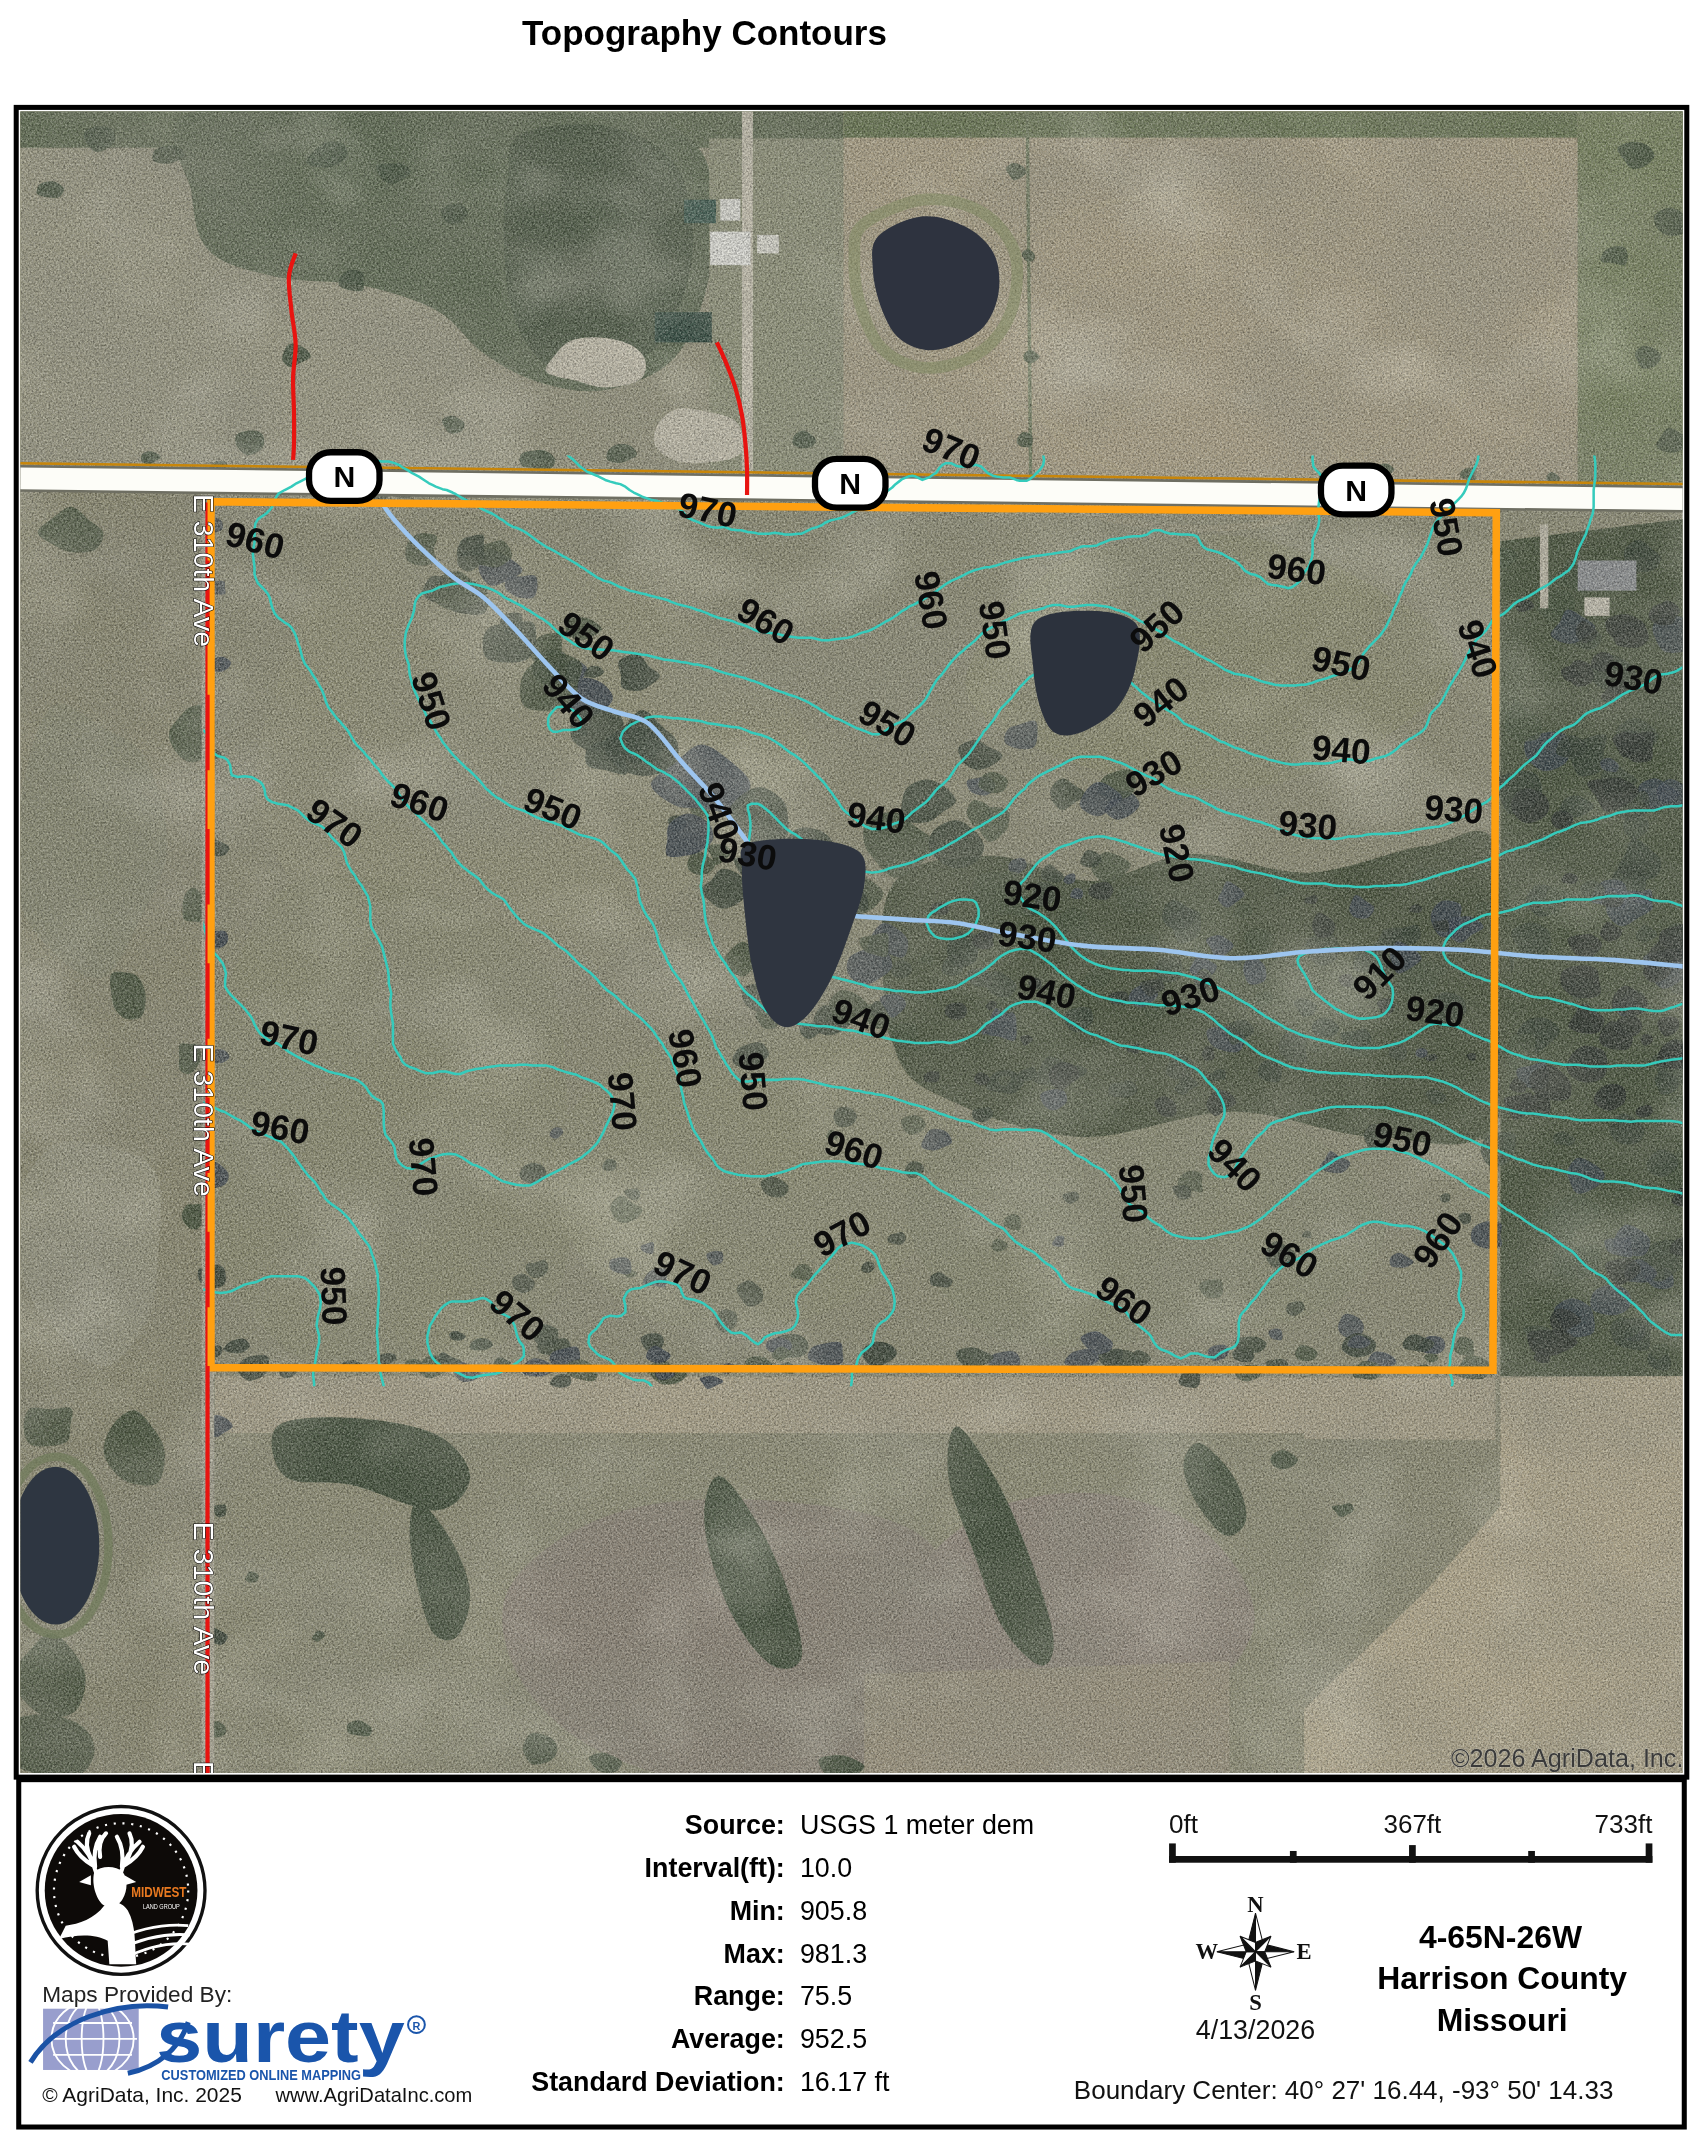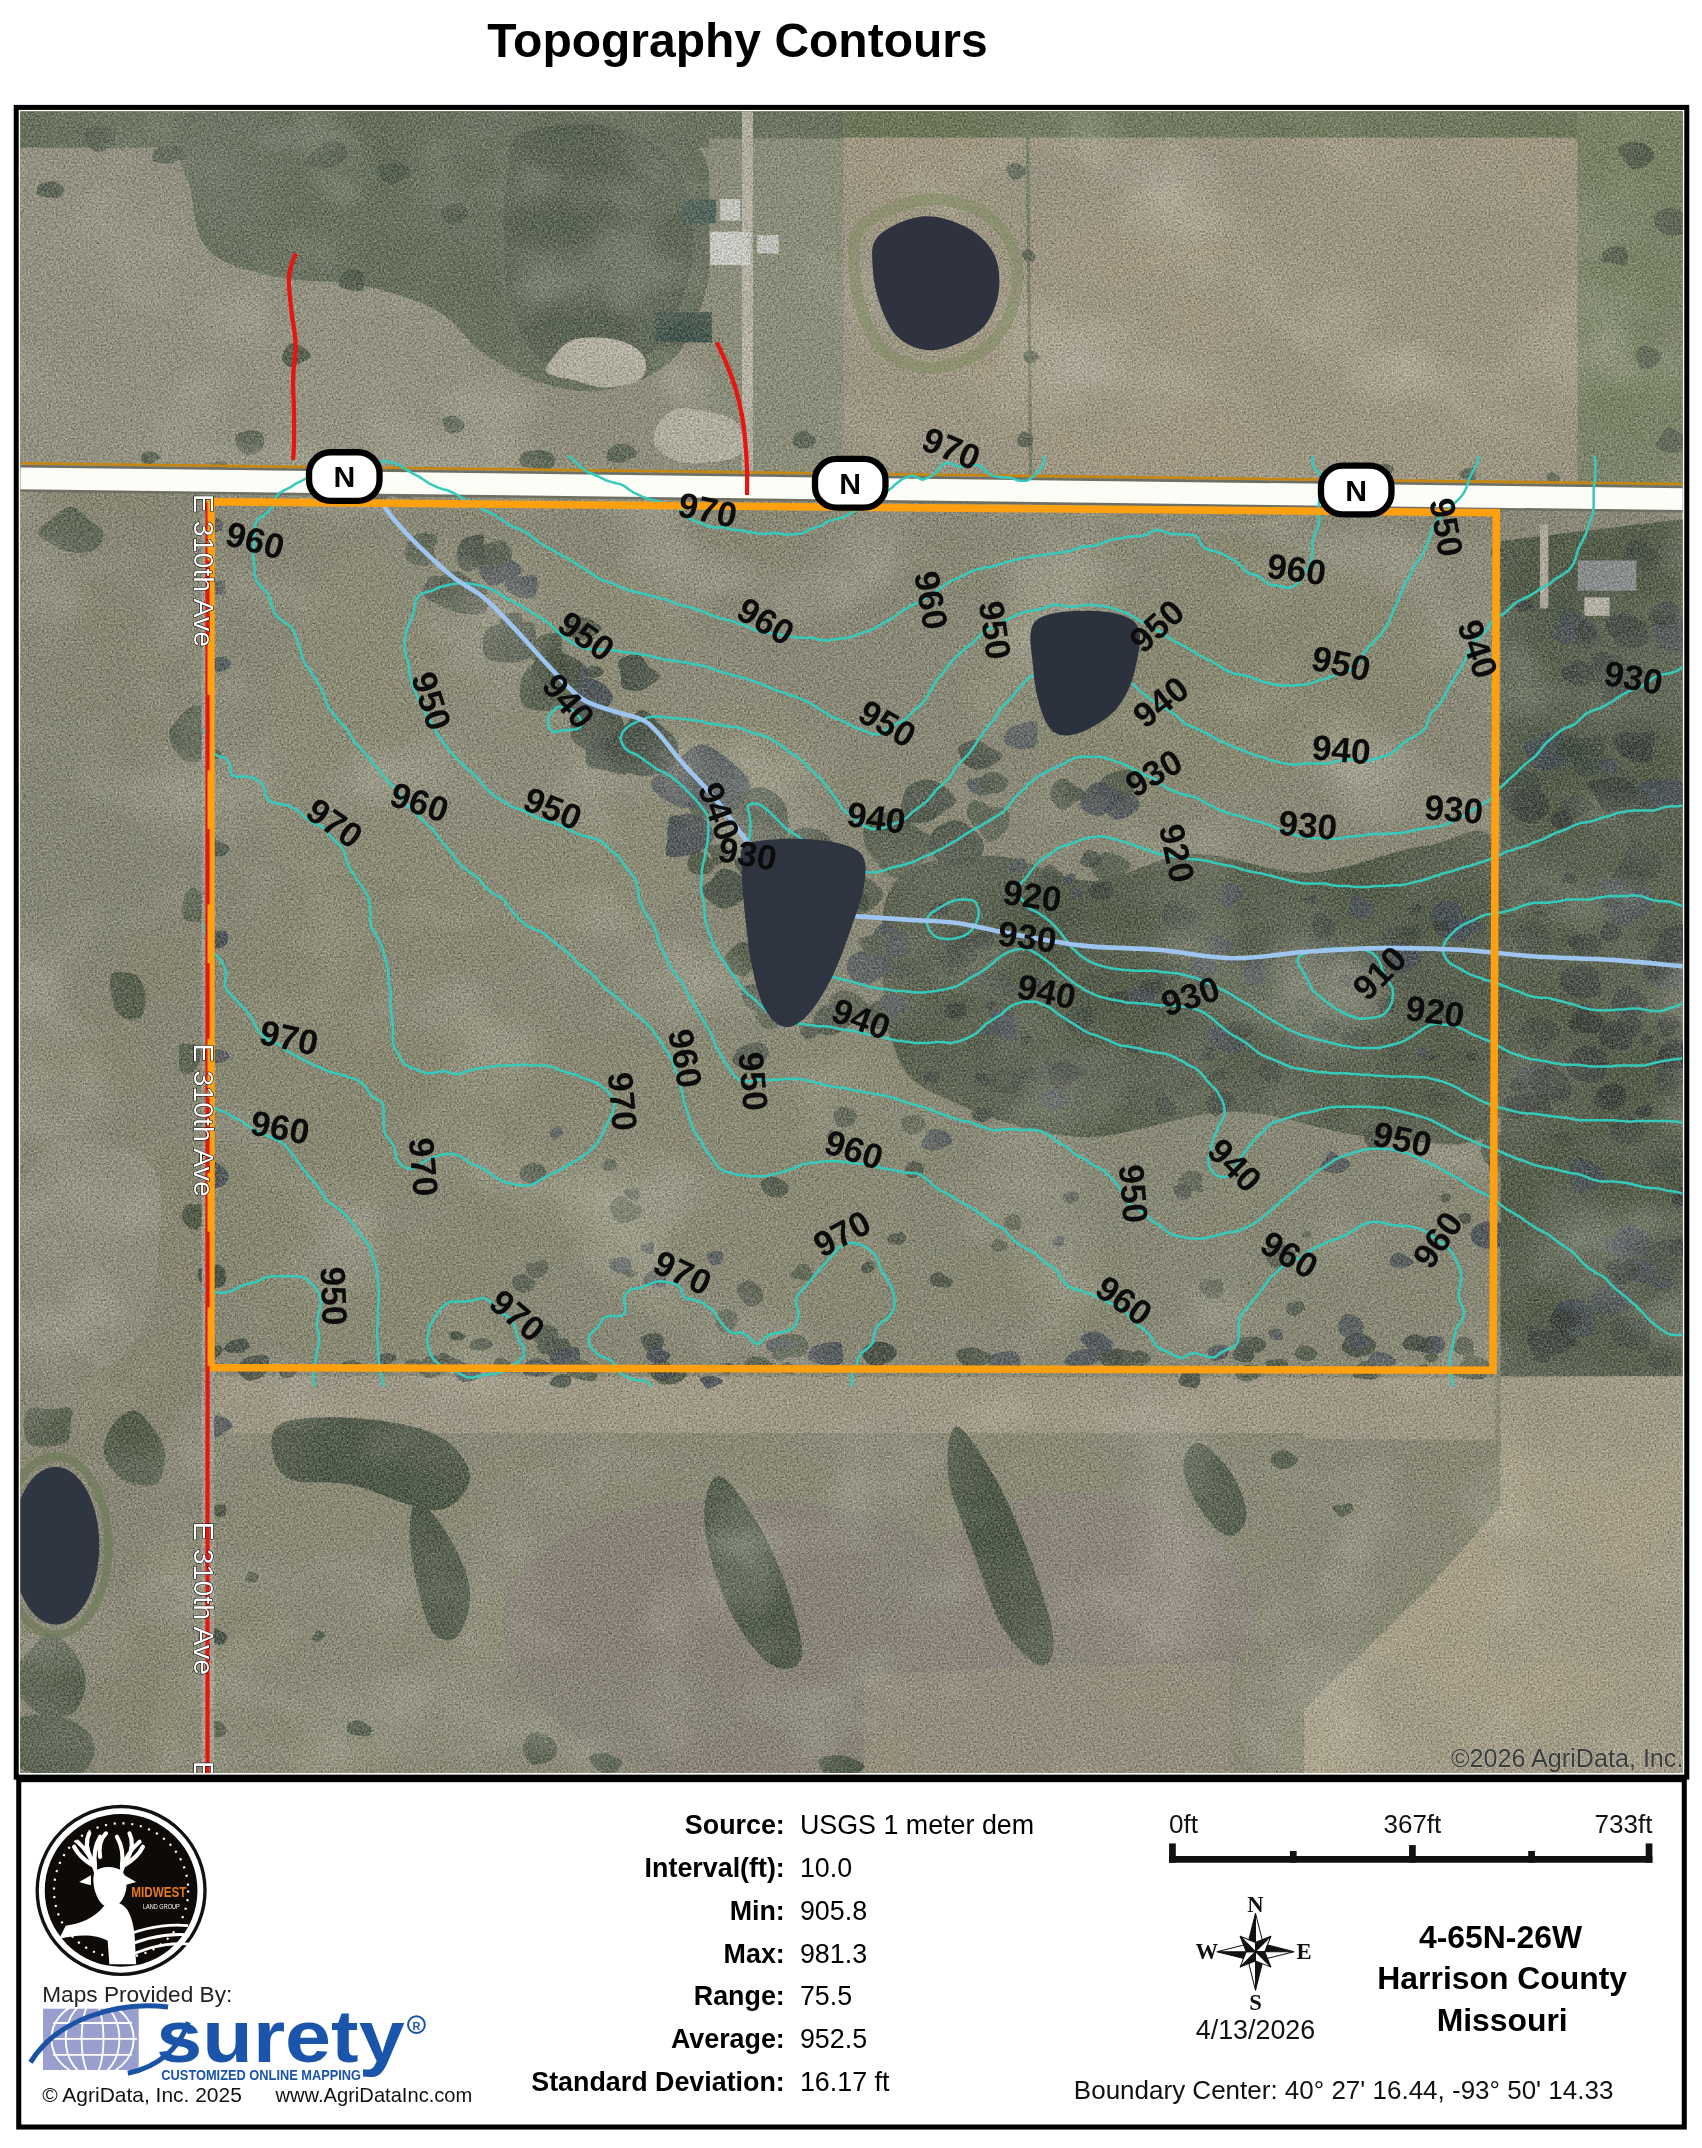--- a/index.html
+++ b/index.html
@@ -1,15 +1,15 @@
 <!DOCTYPE html>
 <html style="font-size:13.4px"><head><meta charset="utf-8">
 <style>
 html,body{margin:0;padding:0;width:1703px;height:2148px;background:#ffffff;font-family:"Liberation Sans",sans-serif;}
-#title{position:absolute;left:0;top:12.6px;width:1409px;text-align:center;font-size:48px;font-weight:bold;color:#000;padding-left:33px;}
+#title{position:absolute;left:0;top:12.6px;width:1409px;text-align:center;font-size:35px;font-weight:bold;color:#000;}
 svg{position:absolute;left:0;top:0;}
 </style></head>
 <body>
 
 <div id="title">Topography Contours</div>
 
 <svg width="1703" height="2148" viewBox="0 0 2029 2560">
 <defs>
 <clipPath id="mapclip">
         <rect x="24" y="133" width="1981" height="1980"></rect>

